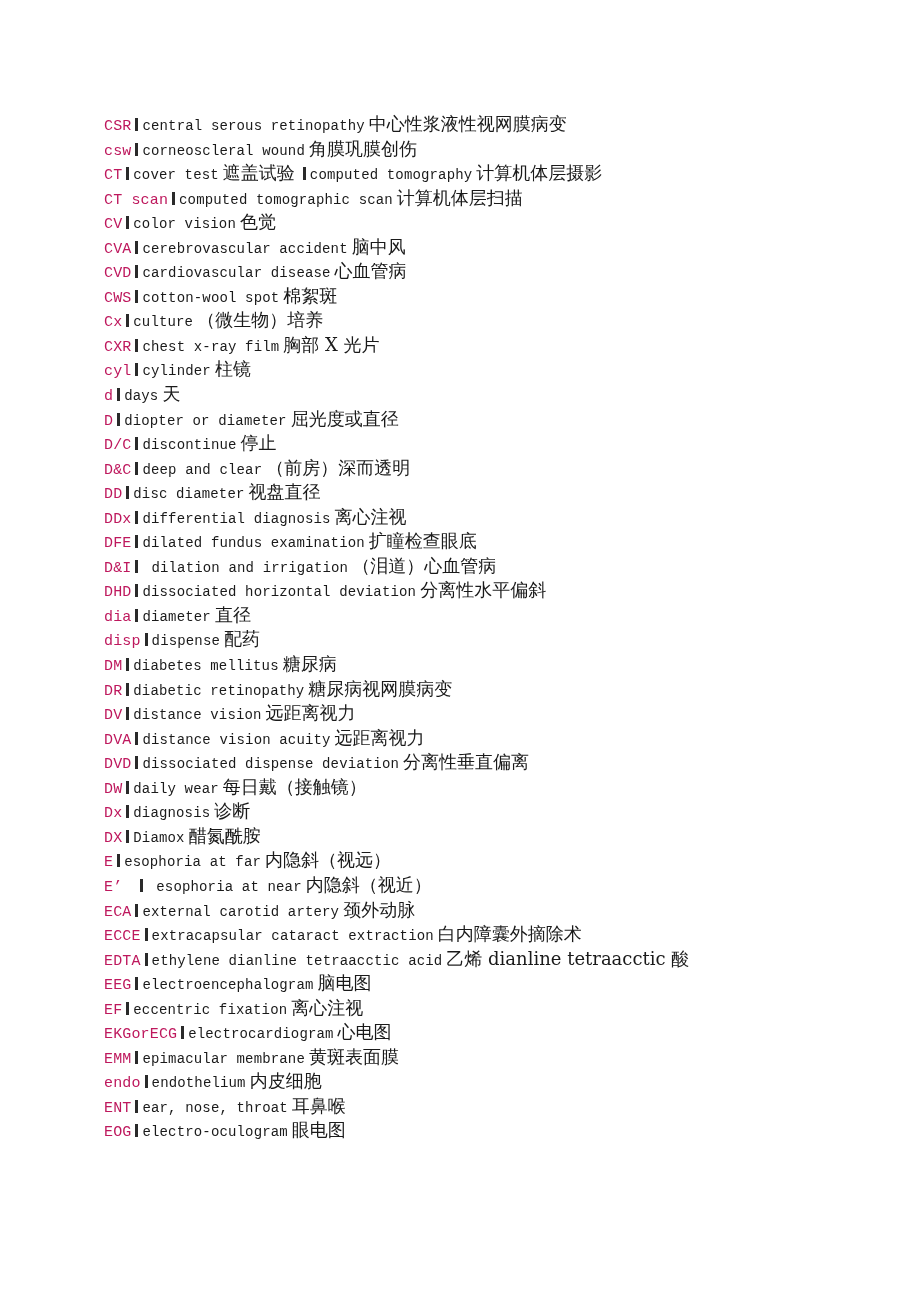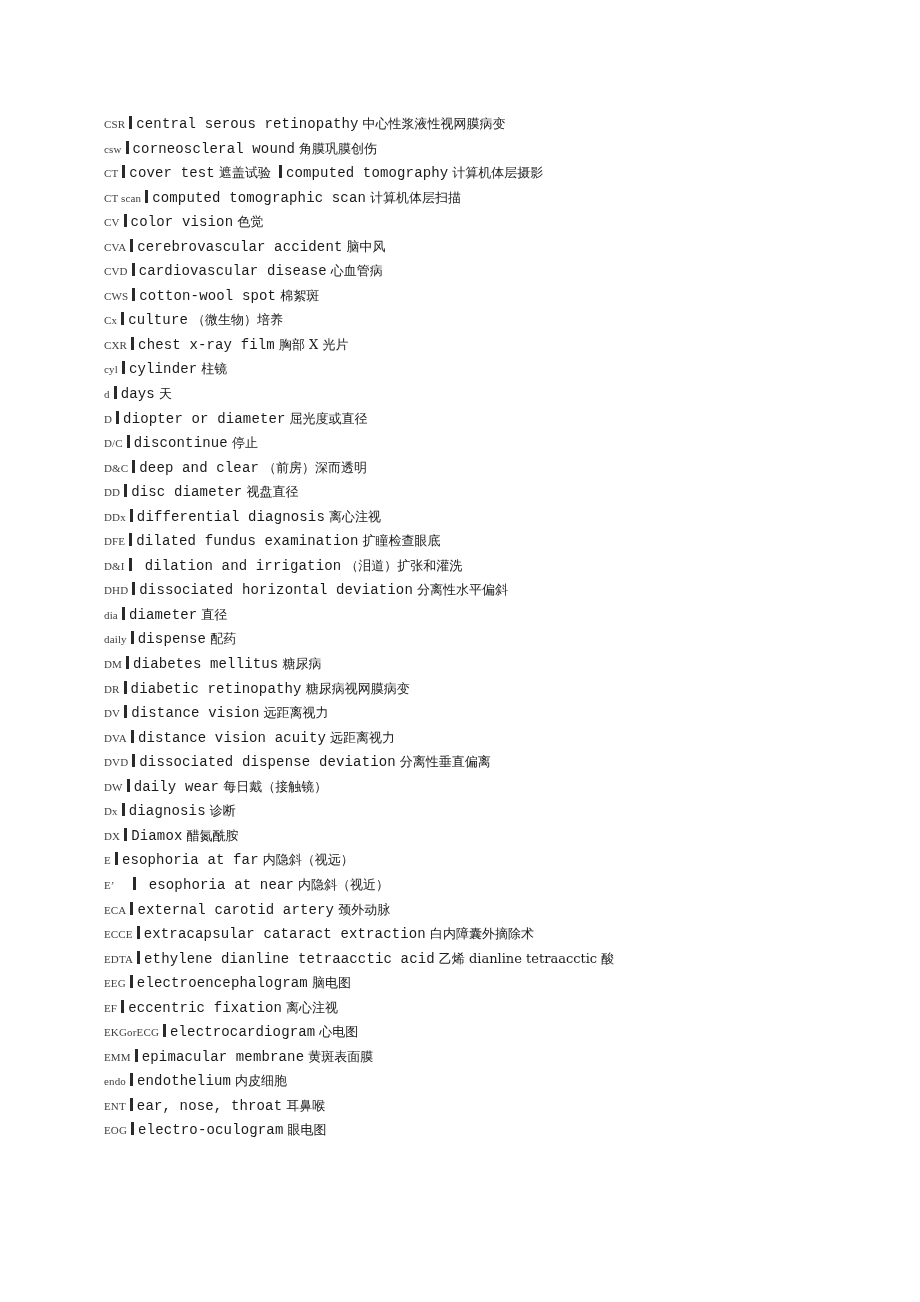--- a/index.html
+++ b/index.html
@@ -36,43 +36,43 @@
 
   .entry {
     height: 24.55px;
     line-height: 24.55px;
     white-space: nowrap;
     font-size: 13.5px;
     letter-spacing: 0.15px;
   }
 
   .abbr {
-    font-family: Liberation Serif, serif;
-    font-size: 11px;
-    color: #404040;
+    font-family: Liberation Mono, monospace;
+    font-size: 15px;
+    color: #be185d;
   }
 
   .sep {
     display: inline-block;
     width: 3px;
     height: 13px;
     background: #2a2a2a;
     vertical-align: -1px;
     margin: 0 4px 0 4px;
   }
 
   .term {
     font-family: "Liberation Mono", "DejaVu Sans Mono", monospace;
     font-size: 14px;
     color: #1a1a1a;
   }
 
   .cn {
     font-family: "DejaVu Serif", "Liberation Serif", serif;
-    font-size: 13px;
+    font-size: 18px;
     color: #1a1a1a;
     letter-spacing: 0;
   }
 
   
   .gap-before-sep { display: inline-block; width: 14px; }
   .gap-after-sep { display: inline-block; width: 9px; }
   .sp { display: inline-block; width: 4px; }
 </style>
 </head>
@@ -91,24 +91,24 @@
       <div class="entry"><span class="abbr">Cx</span><span class="sep" title="|"></span><span class="term">culture</span><span class="sp"></span><span class="cn">（微生物）培养</span></div>
       <div class="entry"><span class="abbr">CXR</span><span class="sep" title="|"></span><span class="term">chest x-ray film</span><span class="sp"></span><span class="cn">胸部 X 光片</span></div>
       <div class="entry"><span class="abbr">cyl</span><span class="sep" title="|"></span><span class="term">cylinder</span><span class="sp"></span><span class="cn">柱镜</span></div>
       <div class="entry"><span class="abbr">d</span><span class="sep" title="|"></span><span class="term">days</span><span class="sp"></span><span class="cn">天</span></div>
       <div class="entry"><span class="abbr">D</span><span class="sep" title="|"></span><span class="term">diopter or diameter</span><span class="sp"></span><span class="cn">屈光度或直径</span></div>
       <div class="entry"><span class="abbr">D/C</span><span class="sep" title="|"></span><span class="term">discontinue</span><span class="sp"></span><span class="cn">停止</span></div>
       <div class="entry"><span class="abbr">D&amp;C</span><span class="sep" title="|"></span><span class="term">deep and clear</span><span class="sp"></span><span class="cn">（前房）深而透明</span></div>
       <div class="entry"><span class="abbr">DD</span><span class="sep" title="|"></span><span class="term">disc diameter</span><span class="sp"></span><span class="cn">视盘直径</span></div>
       <div class="entry"><span class="abbr">DDx</span><span class="sep" title="|"></span><span class="term">differential diagnosis</span><span class="sp"></span><span class="cn">离心注视</span></div>
       <div class="entry"><span class="abbr">DFE</span><span class="sep" title="|"></span><span class="term">dilated fundus examination</span><span class="sp"></span><span class="cn">扩瞳检查眼底</span></div>
-      <div class="entry"><span class="abbr">D&amp;I</span><span class="sep" title="|"></span><span class="gap-after-sep"></span><span class="term">dilation and irrigation</span><span class="sp"></span><span class="cn">（泪道）扩张和灌洗</span></div>
+      <div class="entry"><span class="abbr">D&amp;I</span><span class="sep" title="|"></span><span class="gap-after-sep"></span><span class="term">dilation and irrigation</span><span class="sp"></span><span class="cn">（泪道）心血管病</span></div>
       <div class="entry"><span class="abbr">DHD</span><span class="sep" title="|"></span><span class="term">dissociated horizontal deviation</span><span class="sp"></span><span class="cn">分离性水平偏斜</span></div>
       <div class="entry"><span class="abbr">dia</span><span class="sep" title="|"></span><span class="term">diameter</span><span class="sp"></span><span class="cn">直径</span></div>
-      <div class="entry"><span class="abbr">daily</span><span class="sep" title="|"></span><span class="term">dispense</span><span class="sp"></span><span class="cn">配药</span></div>
+      <div class="entry"><span class="abbr">disp</span><span class="sep" title="|"></span><span class="term">dispense</span><span class="sp"></span><span class="cn">配药</span></div>
       <div class="entry"><span class="abbr">DM</span><span class="sep" title="|"></span><span class="term">diabetes mellitus</span><span class="sp"></span><span class="cn">糖尿病</span></div>
       <div class="entry"><span class="abbr">DR</span><span class="sep" title="|"></span><span class="term">diabetic retinopathy</span><span class="sp"></span><span class="cn">糖尿病视网膜病变</span></div>
       <div class="entry"><span class="abbr">DV</span><span class="sep" title="|"></span><span class="term">distance vision</span><span class="sp"></span><span class="cn">远距离视力</span></div>
       <div class="entry"><span class="abbr">DVA</span><span class="sep" title="|"></span><span class="term">distance vision acuity</span><span class="sp"></span><span class="cn">远距离视力</span></div>
       <div class="entry"><span class="abbr">DVD</span><span class="sep" title="|"></span><span class="term">dissociated dispense deviation</span><span class="sp"></span><span class="cn">分离性垂直偏离</span></div>
       <div class="entry"><span class="abbr">DW</span><span class="sep" title="|"></span><span class="term">daily wear</span><span class="sp"></span><span class="cn">每日戴（接触镜）</span></div>
       <div class="entry"><span class="abbr">Dx</span><span class="sep" title="|"></span><span class="term">diagnosis</span><span class="sp"></span><span class="cn">诊断</span></div>
       <div class="entry"><span class="abbr">DX</span><span class="sep" title="|"></span><span class="term">Diamox</span><span class="sp"></span><span class="cn">醋氮酰胺</span></div>
       <div class="entry"><span class="abbr">E</span><span class="sep" title="|"></span><span class="term">esophoria at far</span><span class="sp"></span><span class="cn">内隐斜（视远）</span></div>
       <div class="entry"><span class="abbr">E’</span><span class="gap-before-sep"></span><span class="sep" title="|"></span><span class="gap-after-sep"></span><span class="term">esophoria at near</span><span class="sp"></span><span class="cn">内隐斜（视近）</span></div>

